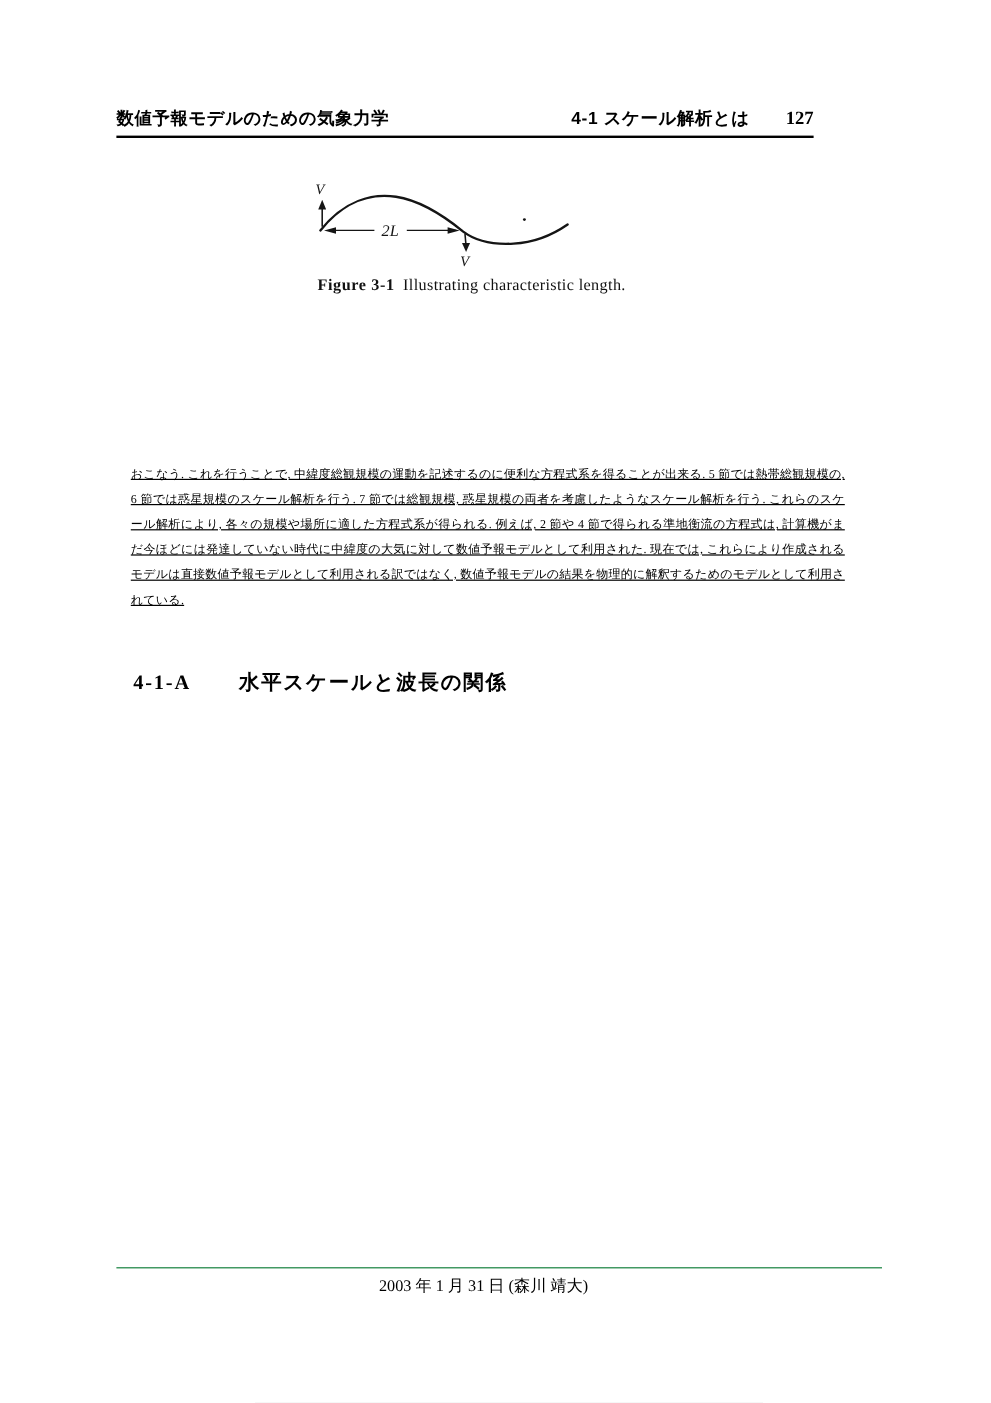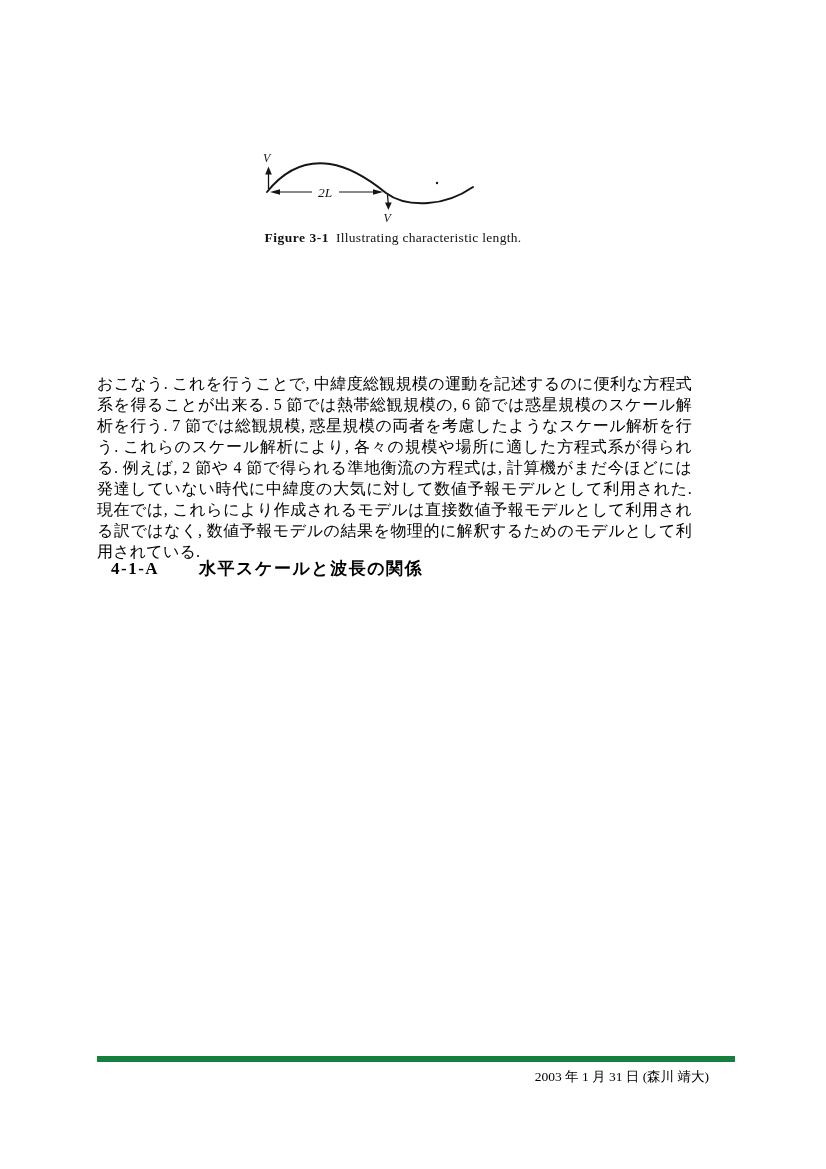--- a/index.html
+++ b/index.html
@@ -52,22 +52,22 @@
   
   .jcaption {
     position:absolute; left:133px; top:279px; width:560px;
     font-size:12.5px; color:#000;
   }
   .cap-line { line-height:25px; white-space:nowrap; }
 
   
   .body-par {
     position:absolute; left:97px; width:595px;
-    margin:0; font-size:16px; line-height:21px;
-    text-align:justify; letter-spacing:0.2px;
+    margin:12px; font-size:10px; line-height:21px;
+    text-align:justify; letter-spacing:0.2px;text-decoration:underline;
   }
   .para1 { top:373px; }
   .para2 { top:602px; }
 
   
   .section-head {
     position:absolute; left:111px; top:557px; margin:0;
     font-size:17px; font-weight:bold;
   }
   .sec-num {
@@ -75,31 +75,38 @@
     letter-spacing:1.5px;
   }
   .sec-title {
     font-family:"Liberation Sans","DejaVu Sans",sans-serif;
     margin-left:40px; letter-spacing:1.5px;
   }
 
   
   .pagefoot {
     position:absolute; left:97px; top:1056px; width:638px;
-    border-top:6px solid #15803d;
-    padding-top:6px; text-align:right;
+    border-top:1px solid #15803d;
+    padding-top:6px; text-align:center;
     font-size:13.5px;
   }
   .pagefoot .foot-text { padding-right:26px; }
 </style>
 </head>
 <body>
 
 <div class="page">
 
+  <header class="pagehead">
+    <span class="head-left">数値予報モデルのための気象力学</span>
+    <span class="head-right">
+      <span class="head-section">4-1 スケール解析とは</span>
+      <span class="head-page">127</span>
+    </span>
+  </header>
 
   <div class="figure-block">
     <svg class="wave-svg" viewBox="0 0 322 85">
 
       <path class="stroke" stroke-width="2" stroke-linecap="round" d="M35,52 C55,27 78,21 98,24 C118,27 138,40 154,53 C166,62 180,64 196,63 C214,62 228,56 241,47"></path>
 
       <line class="stroke" x1="36.5" y1="49" x2="36.5" y2="31" stroke-width="1.3"></line>
       <polygon class="fillk" points="33.2,34.5 36.5,26.5 39.8,34.5"></polygon>
       <text x="31" y="22" font-size="12">V</text>
 

